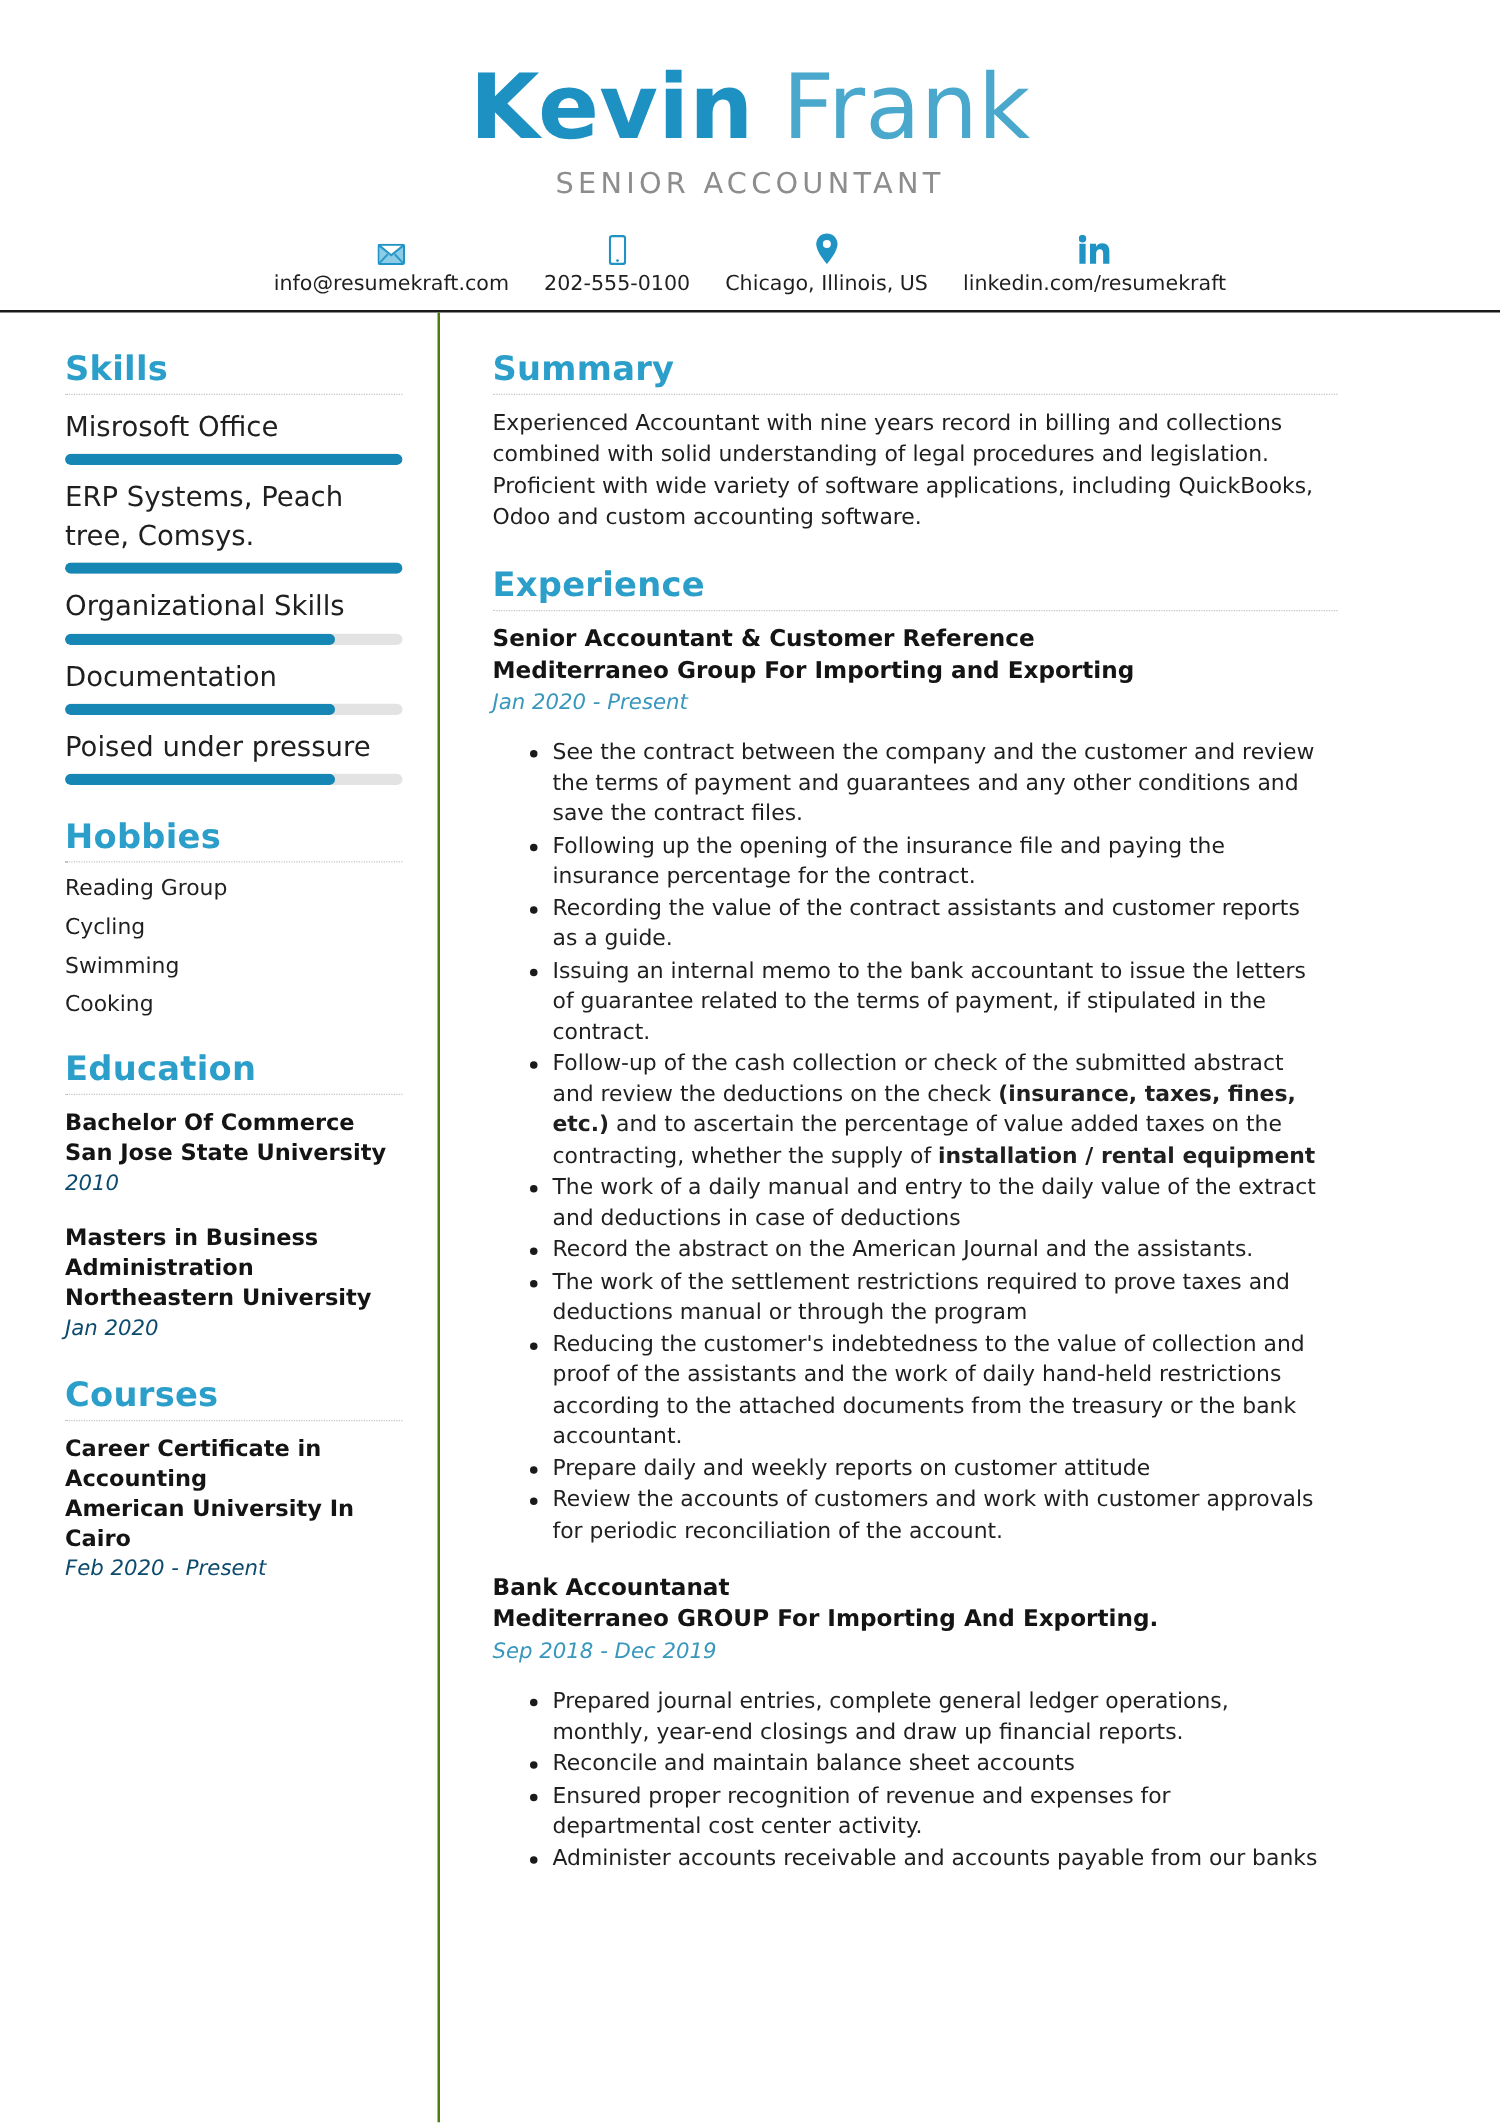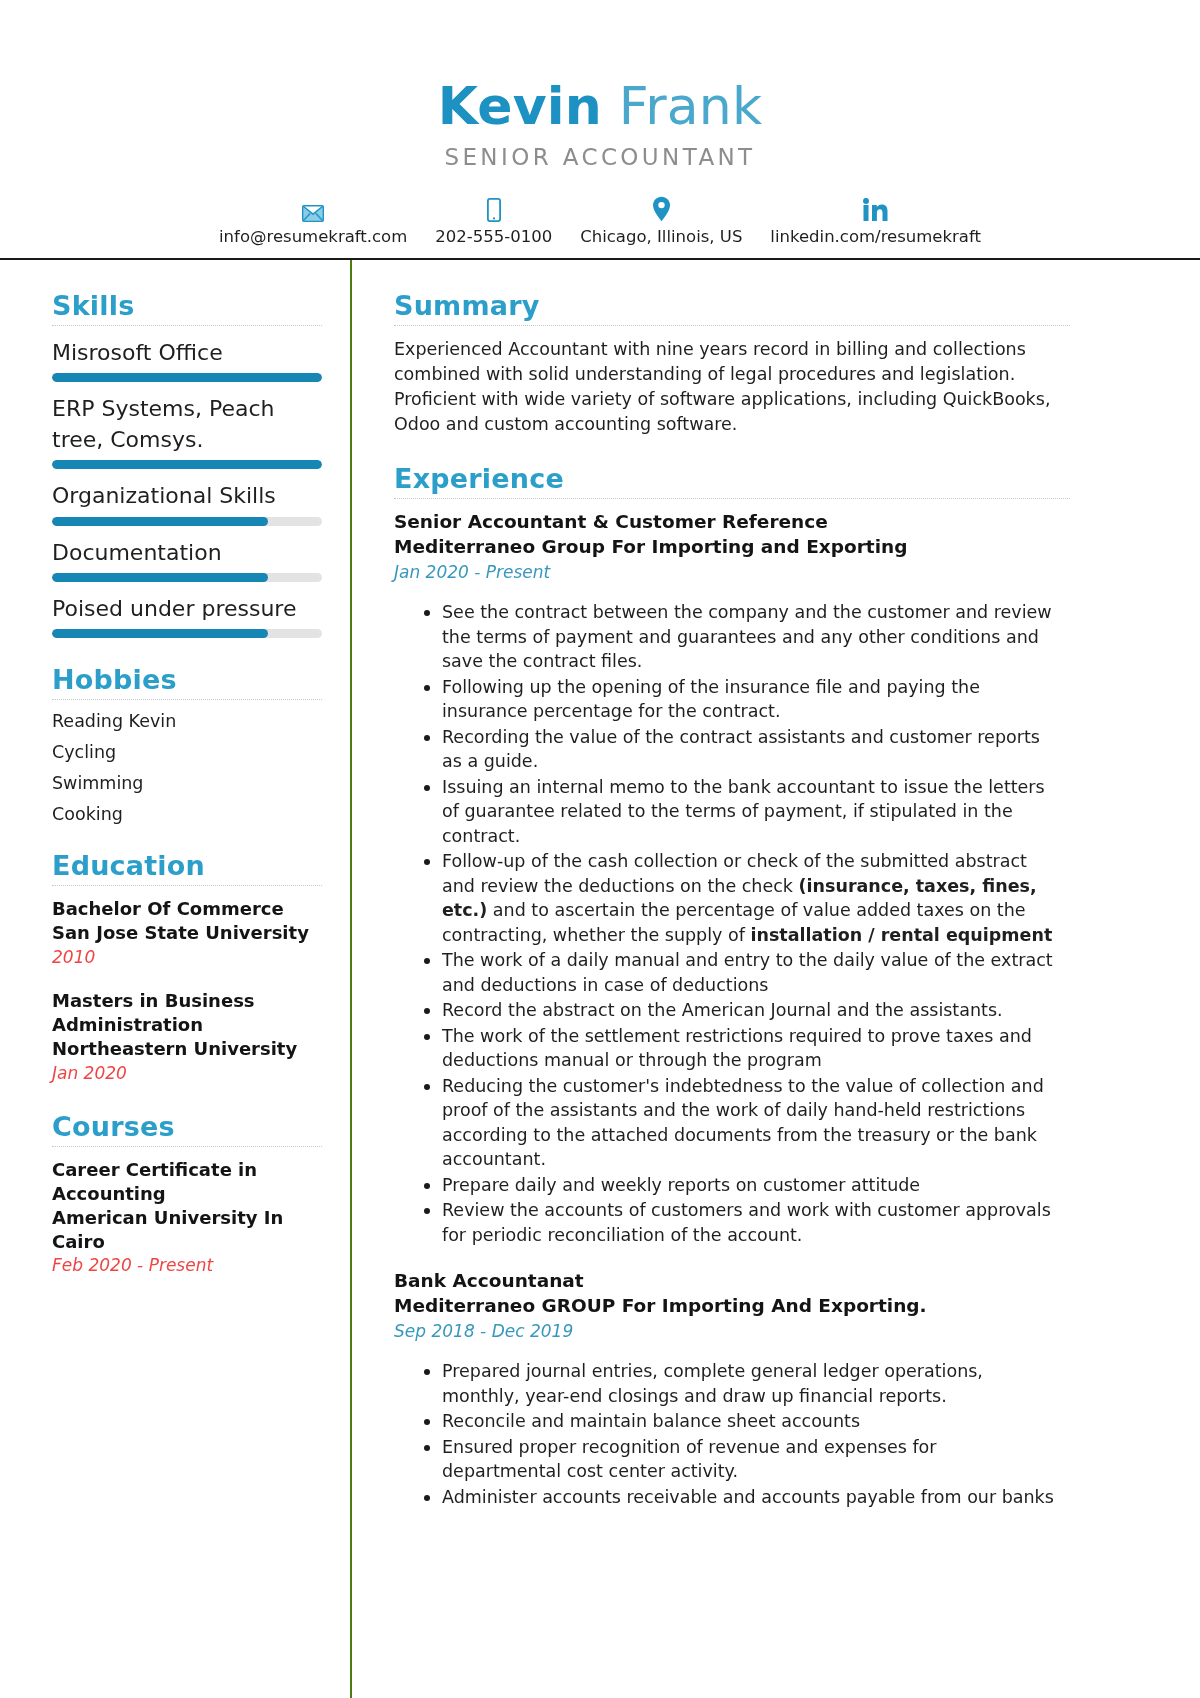--- a/index.html
+++ b/index.html
@@ -20,26 +20,25 @@
     overflow: hidden;
   }
 
   
   .header {
     text-align: center;
     padding: 48px 0 0 0;
   }
 
   .name {
-    font-size: 52px;
+    font-size: 72px;
     line-height: 1.05;
     letter-spacing: 0.2px;
     color: #2e9bc5;
     margin-bottom: 10px;
-    margin-top: 31px;
   }
   .name .first { font-weight: 700; color: #1c91c2; }
   .name .last  { font-weight: 400; color: #4aa8cd; }
 
   .job-title {
     font-size: 23px;
     letter-spacing: 3.4px;
     color: #8d8d8d;
     font-weight: 400;
     margin-bottom: 26px;
@@ -145,21 +144,21 @@
   .entry { margin-bottom: 20px; }
   .entry-line {
     font-size: 18px;
     font-weight: 700;
     color: #141414;
     line-height: 1.32;
   }
   .entry-date {
     font-size: 17px;
     font-style: italic;
-    color: #ef4444;
+    color: #0c4a6e;
     line-height: 1.4;
     margin-top: 1px;
   }
 
   
   .summary-text {
     font-size: 17.5px;
     color: #1f1f1f;
     line-height: 1.44;
   }
@@ -306,21 +305,21 @@
           <div class="skill-label">Poised under pressure</div>
           <div class="skill-track">
             <div class="skill-fill" style="width:80%"></div>
           </div>
         </div>
       </div>
 
       <div class="sec-block">
         <div class="sec-head">Hobbies</div>
         <div class="sec-rule"></div>
-        <div class="hobby">Reading Kevin</div>
+        <div class="hobby">Reading Group</div>
         <div class="hobby">Cycling</div>
         <div class="hobby">Swimming</div>
         <div class="hobby">Cooking</div>
       </div>
 
       <div class="sec-block">
         <div class="sec-head">Education</div>
         <div class="sec-rule"></div>
 
         <div class="entry">

